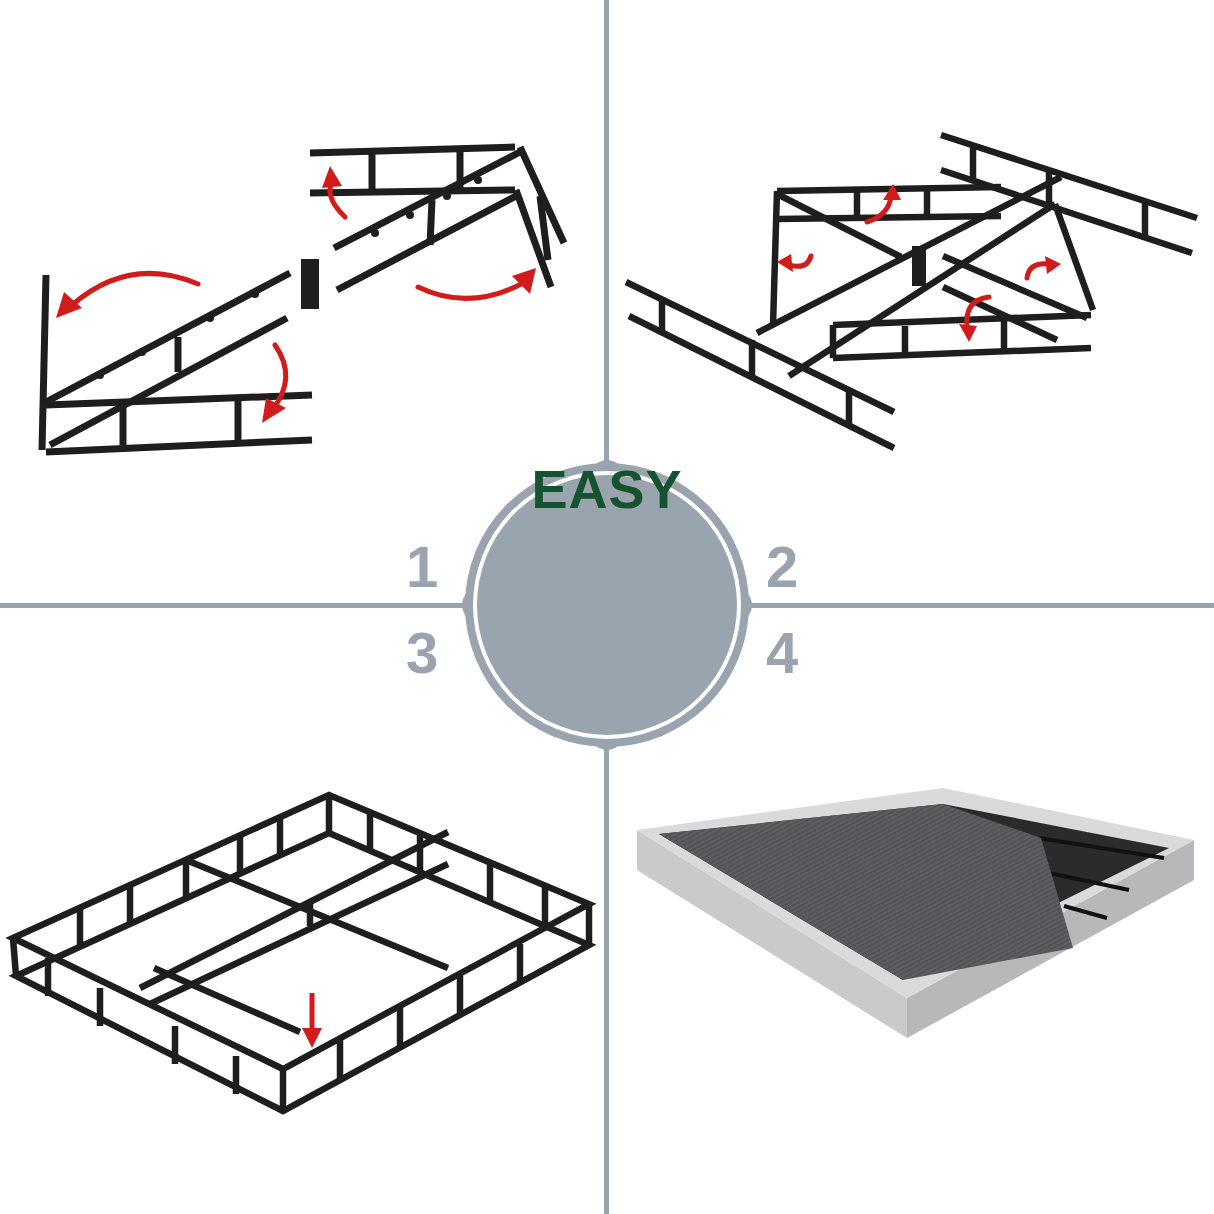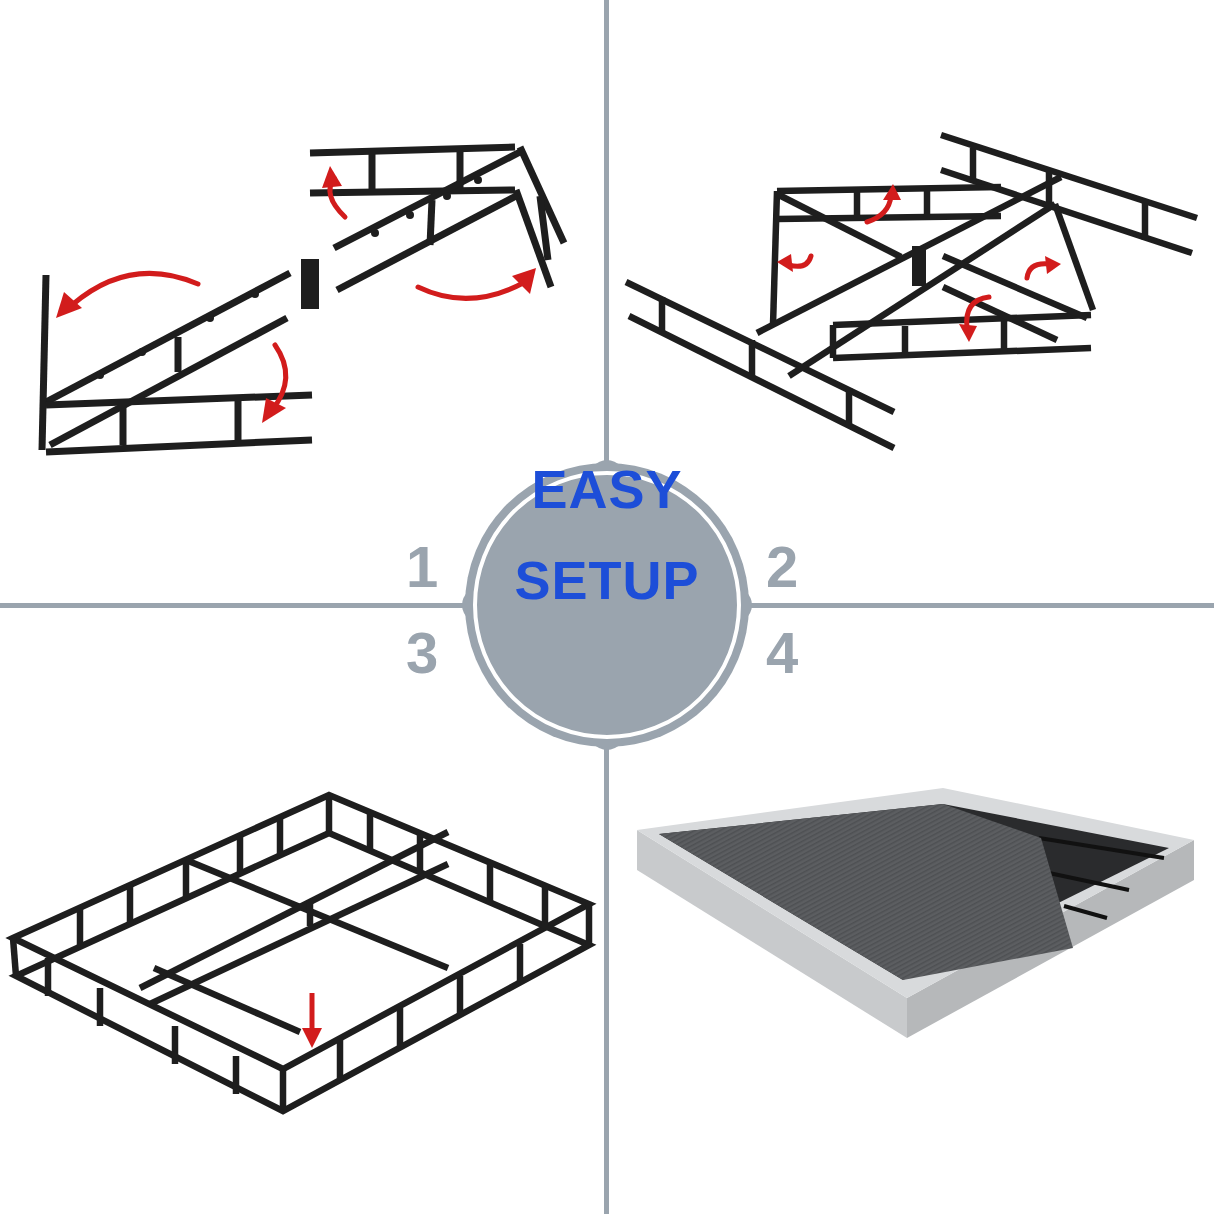--- a/index.html
+++ b/index.html
@@ -7,21 +7,21 @@
   .divider-v{position:absolute;left:604px;top:0;width:5px;height:1214px;background:#9aa4ae;}
   .divider-h{position:absolute;left:0;top:603px;width:1214px;height:5px;background:#9aa4ae;}
   .panel{position:absolute;}
   .panel svg{display:block;}
   #p1{left:0;top:0;width:604px;height:603px;}
   #p2{left:609px;top:0;width:605px;height:603px;}
   #p3{left:0;top:608px;width:604px;height:606px;}
   #p4{left:609px;top:608px;width:605px;height:606px;}
   .badge{position:absolute;left:457px;top:455px;width:300px;height:300px;}
   .badge svg{position:absolute;left:0;top:0;}
-  .badge-text{position:absolute;left:0;top:0;width:300px;height:300px;display:flex;flex-direction:column;align-items:center;justify-content:flex-start;color:#1d4ed8;font-weight:bold;font-size:54px;line-height:68px;letter-spacing:1px;gap:23px;}
+  .badge-text{position:absolute;left:0;top:0;width:300px;height:300px;display:flex;flex-direction:column;align-items:center;justify-content:space-between;color:#14532d;font-weight:bold;font-size:54px;line-height:68px;letter-spacing:1px;gap:23px;}
   .step-num{position:absolute;color:#9aa4ae;font-weight:bold;font-size:58px;line-height:58px;}
   #num1{left:406px;top:538px;}
   #num2{left:766px;top:538px;}
   #num3{left:406px;top:624px;}
   #num4{left:766px;top:624px;}
 </style>
 </head>
 <body>
 
 <div class="divider-v"></div>
@@ -208,20 +208,19 @@
     <path d="M150 -10 L150 15 Q160 22 175 24" stroke="#9aa4ae" stroke-width="4" fill="none"></path>
     <circle cx="150" cy="150" r="142" fill="#9aa4ae"></circle>
     <path d="M135 12 Q150 -2 165 12 Z" fill="#9aa4ae"></path>
     <path d="M135 288 Q150 302 165 288 Z" fill="#9aa4ae"></path>
     <path d="M12 135 Q-2 150 12 165 Z" fill="#9aa4ae"></path>
     <path d="M288 135 Q302 150 288 165 Z" fill="#9aa4ae"></path>
     <circle cx="150" cy="150" r="132" fill="none" stroke="#ffffff" stroke-width="4"></circle>
   </svg>
   <div class="badge-text">
     <span>EASY</span>
-    <span>SETUP</span>
   </div>
 </div>
 
 <div class="step-num" id="num1">1</div>
 <div class="step-num" id="num2">2</div>
 <div class="step-num" id="num3">3</div>
 <div class="step-num" id="num4">4</div>
 
 </body></html>

